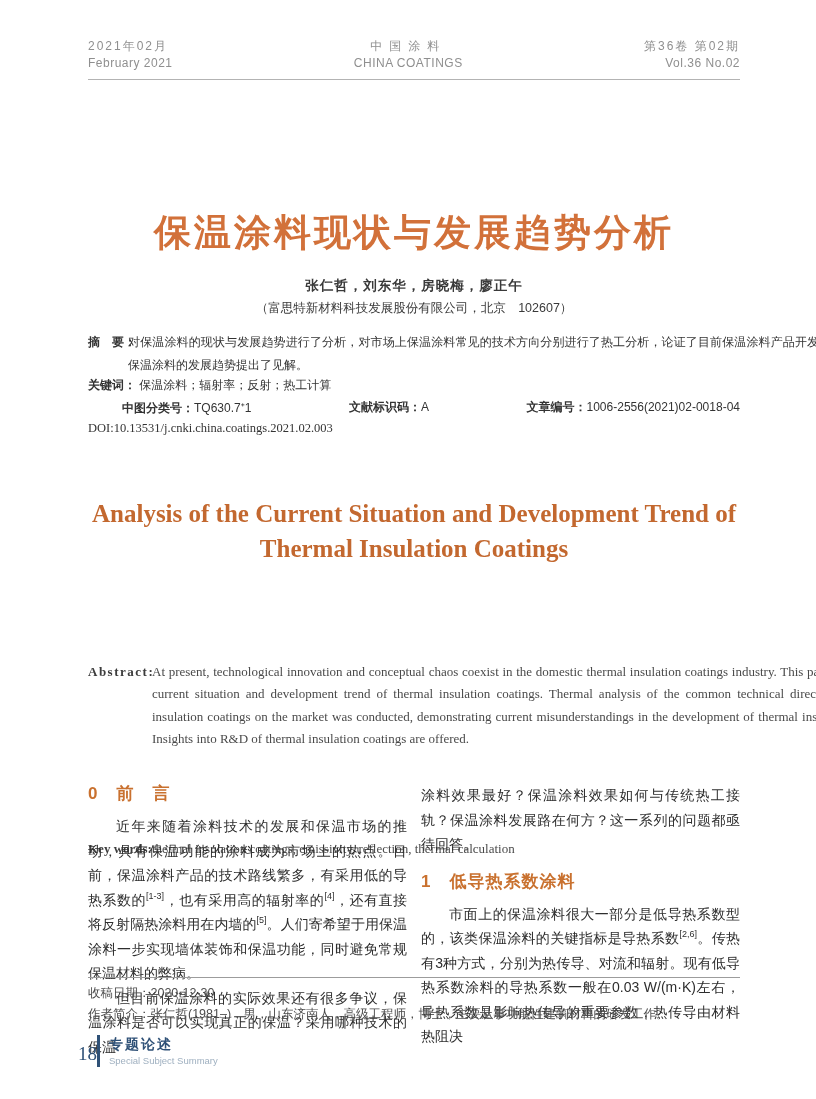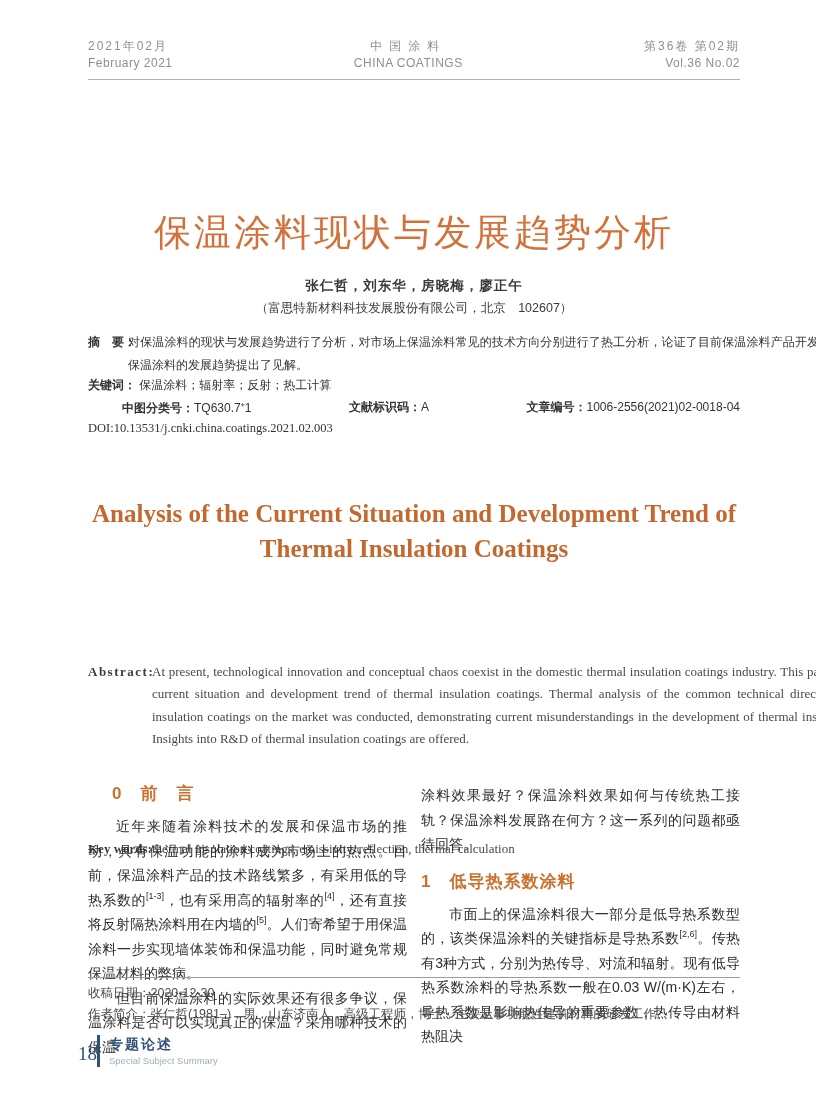--- a/index.html
+++ b/index.html
@@ -13,21 +13,21 @@
   .header{top:38px;display:flex;justify-content:space-between;align-items:flex-start;
           font-size:12px;line-height:17px;color:#8f8f8f;}
   .h-center{text-align:center;}
   .h-right{text-align:right;}
   .h-cn{letter-spacing:2px;}
   .h-center .h-cn{letter-spacing:7px;}
   .h-en{letter-spacing:.5px;}
   .header-rule{top:79px;border-top:1px solid #b3b3b3;height:0;}
 
   
-  .title-cn{top:208px;text-align:center;font-size:37px;font-weight:normal;
+  .title-cn{top:208px;text-align:center;font-size:37px;font-weight:bold;
             color:#d2713a;letter-spacing:3px;margin:0;}
   .authors-cn{top:277px;text-align:center;font-size:13.5px;font-weight:bold;
               color:#3a3a3a;letter-spacing:1px;}
   .affil-cn{top:300px;text-align:center;font-size:12.5px;color:#3a3a3a;}
 
   
   .hang{position:relative;text-align:justify;}
   .abstract-cn{top:331px;font-size:12px;line-height:22.5px;padding-left:40px;color:#333;}
   .abstract-cn .label{position:absolute;left:0;top:0;font-weight:bold;color:#333;}
   .keywords-cn{top:377px;font-size:12px;color:#333;}
@@ -47,21 +47,21 @@
   .abstract-en .label{position:absolute;left:0;top:0;font-weight:bold;letter-spacing:1.5px;color:#3d3d3d;}
   .keywords-en{top:706px;font-family:"Liberation Serif",serif;font-size:13px;
                padding-left:64px;color:#4a4a4a;text-align:left;}
   .keywords-en .label{position:absolute;left:0;top:0;font-weight:bold;color:#3d3d3d;}
 
   
   .body-cols{top:783px;display:flex;gap:14px;}
   .col{flex:1;min-width:0;}
   .sec-heading{font-size:17px;font-weight:bold;color:#c9712f;letter-spacing:1px;
                margin:14px 0 9px 0;line-height:22px;}
-  .col > .sec-heading:first-child{margin-top:0;margin-left:24px;}
+  .col > .sec-heading:first-child{margin-top:0;}
   .body-para{margin:0;font-size:14px;line-height:24.5px;text-align:justify;
              text-indent:2em;color:#2e2e2e;}
   .body-para.noindent{text-indent:0;}
   .body-para sup{font-size:9px;line-height:0;}
 
   
   .foot-rule{top:977px;border-top:1px solid #9c9c9c;height:0;}
   .received{top:985px;font-size:12.5px;color:#4c4c4c;}
   .bio{top:1006px;font-size:12.5px;color:#4c4c4c;}
 

